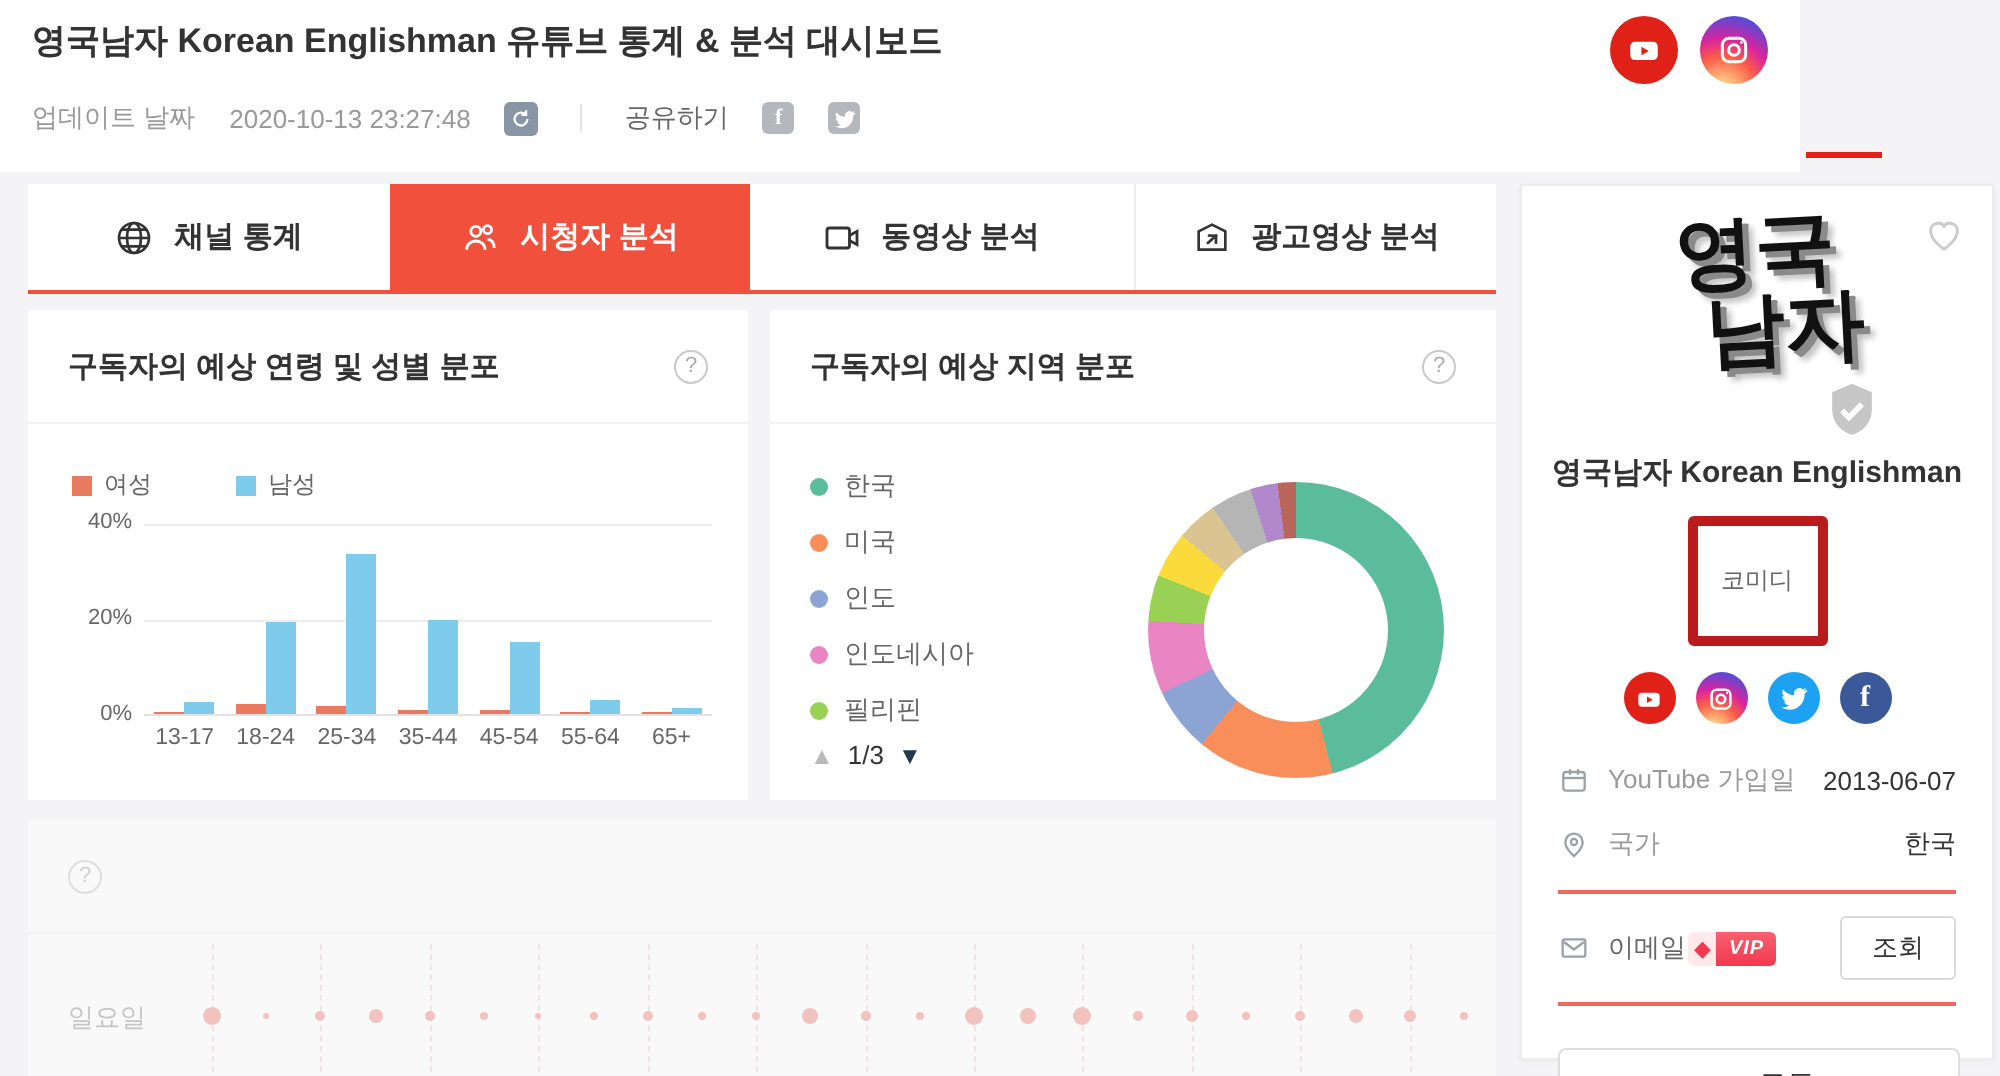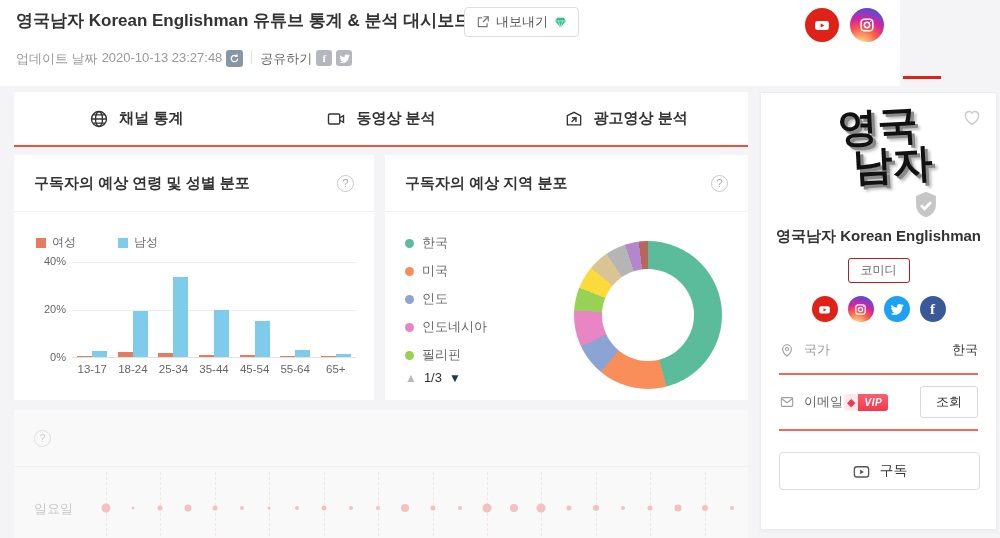--- a/index.html
+++ b/index.html
@@ -4,21 +4,21 @@
 <style>
   * { margin:0; padding:0; box-sizing:border-box; }
   html,body { width:1000px; height:538px; overflow:hidden; }
   body { background:#f4f4f6; font-family:"Liberation Sans", sans-serif; position:relative; color:#333; }
 
   
   .header { position:absolute; top:0; left:0; width:900px; height:86px; background:#fff; }
   .page-title { position:absolute; left:16px; top:9px; font-size:17px; font-weight:bold; color:#333; }
   .export-btn { position:absolute; left:464px; top:7px; display:flex; align-items:center; gap:6px;
     border:1px solid #ddd; border-radius:4px; padding:5px 11px; font-size:13px; color:#555; background:#fff; cursor:pointer; }
-  .meta-row { position:absolute; left:16px; top:50px; display:flex; gap:4px; font-size:13px; color:#999; }
+  .meta-row { position:absolute; left:16px; top:50px; display:flex; align-items:center; gap:17px; font-size:13px; color:#999; }
   .meta-row .sep { width:1px; height:14px; background:#e3e3e3; margin:0 4px; }
   .refresh-ic { width:17px; height:17px; border-radius:3px; background:#8795a4; display:inline-flex; align-items:center; justify-content:center; cursor:pointer; }
   .gray-sq { width:16px; height:16px; border-radius:3px; background:#b4b8bd; display:inline-flex; align-items:center; justify-content:center; color:#fff; font-weight:bold; font-size:11px; cursor:pointer; }
   .share-label { color:#666; }
   .hdr-social { position:absolute; top:8px; display:flex; }
   .circle-ic { width:34px; height:34px; border-radius:50%; display:flex; align-items:center; justify-content:center; cursor:pointer; }
   .yt-bg { background:#e02117; }
   .ig-bg { background:radial-gradient(circle at 33% 110%, #fdf497 0%, #fd5949 40%, #d6249f 60%, #285AEB 95%); }
   .hdr-indicator { position:absolute; top:76px; left:903px; width:38px; height:3px; background:#e02117; }
 
@@ -74,22 +74,22 @@
 
   
   #sidebar { left:760px; top:92px; width:237px; height:438px; border:1px solid #ececec; box-shadow:0 1px 3px rgba(0,0,0,.04); }
   .heart { position:absolute; top:14px; right:14px; cursor:pointer; }
   .logo-wrap { position:relative; height:128px; padding-top:14px; }
   .logo { text-align:center; font-weight:bold; font-size:40px; line-height:.98; color:#111;
     transform:rotate(-3deg); text-shadow:3px 3px 0 #8a8a8a, 5px 5px 3px #bdbdbd; }
   .logo .l2 { display:block; margin-left:26px; }
   .shield { position:absolute; left:148px; top:96px; }
   .ch-name { text-align:center; font-size:15px; font-weight:bold; color:#333; margin-top:6px; }
-  .cat-badge { display:block; width:max-content; margin:12px auto 0; border:1px solid #b91c1c; border-radius:3px;
-    padding:3px 12px; font-size:12px; color:#666; }
+  .cat-badge { display:block; width:max-content; margin:12px auto 0; border:5px solid #b91c1c; border-radius:3px;
+    padding:19px 12px; font-size:12px; color:#666; }
   .socials { display:flex; justify-content:center; gap:10px; margin-top:13px; }
   .s-ic { width:26px; height:26px; border-radius:50%; display:flex; align-items:center; justify-content:center; cursor:pointer; }
   .tw-bg { background:#1da1f2; } .fb-bg { background:#3b5998; }
   .fb-f { color:#fff; font-weight:bold; font-size:15px; font-family:"Liberation Serif", serif; }
   .info { padding:12px 18px 0; }
   .irow { display:flex; align-items:center; height:32px; font-size:13px; }
   .irow .ic { display:inline-flex; margin-right:9px; color:#9aa0a6; }
   .irow .lab { color:#999; }
   .irow .val { margin-left:auto; color:#333; }
   .red-div { height:2px; background:#f0685c; margin:7px 18px; }
@@ -102,37 +102,20 @@
   .lookup-btn { margin-left:auto; border:1px solid #d9d9d9; border-radius:3px; background:#fff; padding:6px 15px; font-size:13px; color:#333; cursor:pointer; }
   .subscribe-btn { margin:21px 18px 0; height:38px; width:201px; border:1px solid #ddd; border-radius:4px; background:#fff;
     display:flex; align-items:center; justify-content:center; gap:9px; font-size:14px; color:#333; cursor:pointer; }
 </style>
 </head>
 <body>
 
 <div class="header">
   <div class="page-title">영국남자 Korean Englishman 유튜브 통계 &amp; 분석 대시보드</div>
 
-  <button class="export-btn">
-    <span style="display:inline-flex">
-      <svg width="14" height="14" viewBox="0 0 24 24" fill="none" stroke="#777" stroke-width="2">
-          <path d="M10 5H4v15h15v-6"></path>
-          <path d="M13 3h8v8"></path>
-          <path d="M21 3l-9 9"></path>
-        </svg>
-    </span>
-    <span>내보내기</span>
-    <span style="display:inline-flex">
-      <svg width="13" height="13" viewBox="0 0 24 24">
-          <polygon points="6,3 18,3 22,9 12,21 2,9" fill="#2ec08c"></polygon>
-          <polyline points="2,9 22,9" stroke="#fff" stroke-width="1"></polyline>
-          <polyline points="8,9 12,21 16,9" fill="none" stroke="#fff" stroke-width="1"></polyline>
-        </svg>
-    </span>
-  </button>
 
   <div class="meta-row">
     <span>업데이트 날짜</span>
     <span>2020-10-13 23:27:48</span>
     <span class="refresh-ic">
       <svg width="11" height="11" viewBox="0 0 24 24" fill="none" stroke="#fff" stroke-width="2.6">
           <path d="M19 12a7 7 0 1 1-2-4.9"></path>
           <path d="M17.5 2.5v5h-5"></path>
         </svg>
     </span>
@@ -169,20 +152,31 @@
 <div class="tabbar" id="tabbar">
     <div class="tab">
       <span class="tab-icon">
         <svg width="20" height="20" viewBox="0 0 24 24" fill="none" stroke="currentColor" stroke-width="1.6">
           <circle cx="12" cy="12" r="9"></circle>
           <ellipse cx="12" cy="12" rx="4.2" ry="9"></ellipse>
           <path d="M3 12h18M4.6 7h14.8M4.6 17h14.8"></path>
         </svg>
       </span>
       <span>채널 통계</span>
+    </div>
+    <div class="tab active">
+      <span class="tab-icon">
+        <svg width="20" height="20" viewBox="0 0 24 24" fill="none" stroke="currentColor" stroke-width="1.7">
+          <circle cx="9.5" cy="8" r="3"></circle>
+          <path d="M4 19c0-3.2 2.4-5.2 5.5-5.2S15 15.8 15 19"></path>
+          <circle cx="16.5" cy="7" r="2.4"></circle>
+          <path d="M16.5 12.8c2.6.2 4 2.2 4 5.2"></path>
+        </svg>
+      </span>
+      <span>시청자 분석</span>
     </div>
     <div class="tab">
       <span class="tab-icon">
         <svg width="20" height="20" viewBox="0 0 24 24" fill="none" stroke="currentColor" stroke-width="1.7">
           <rect x="3" y="6" width="13.5" height="12" rx="1.5"></rect>
           <path d="M16.5 10.5l4.5-2.5v8l-4.5-2.5"></path>
         </svg>
       </span>
       <span>동영상 분석</span>
     </div>
@@ -384,20 +378,31 @@
     </span>
     <span class="s-ic fb-bg">
         <span class="fb-f">f</span>
       </span>
   </div>
 
   <div class="info">
     <div class="irow">
       <span class="ic">
         <svg width="16" height="16" viewBox="0 0 24 24" fill="none" stroke="currentColor" stroke-width="1.7">
+            <rect x="4" y="6" width="16" height="14" rx="2"></rect>
+            <path d="M4 10.5h16"></path>
+            <path d="M9 4v4M15 4v4"></path>
+          </svg>
+      </span>
+      <span class="lab">YouTube 가입일</span>
+      <span class="val">2013-06-07</span>
+    </div>
+    <div class="irow">
+      <span class="ic">
+        <svg width="16" height="16" viewBox="0 0 24 24" fill="none" stroke="currentColor" stroke-width="1.7">
             <path d="M12 21s-6.5-5.3-6.5-10.3a6.5 6.5 0 1 1 13 0C18.5 15.7 12 21 12 21z"></path>
             <circle cx="12" cy="10.5" r="2.3"></circle>
           </svg>
       </span>
       <span class="lab">국가</span>
       <span class="val">한국</span>
     </div>
   </div>
 
   <div class="red-div"></div>

